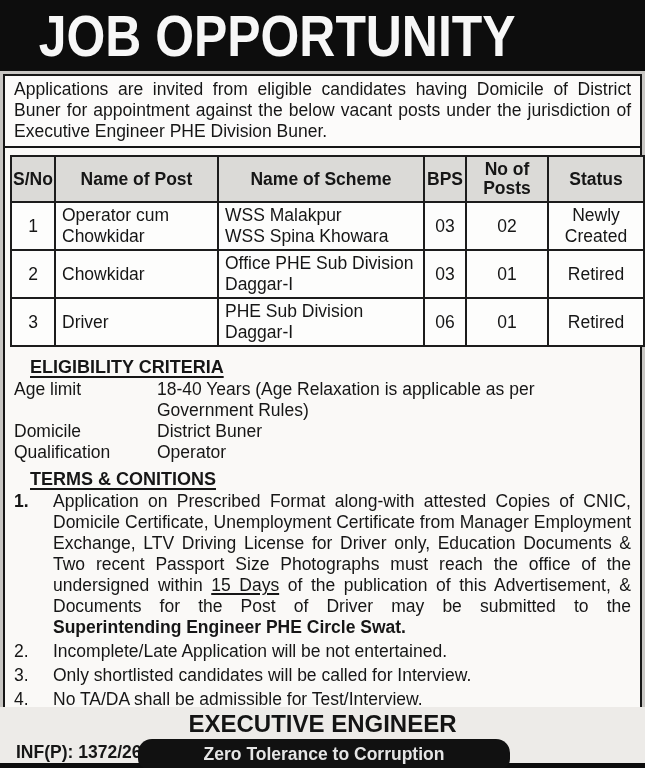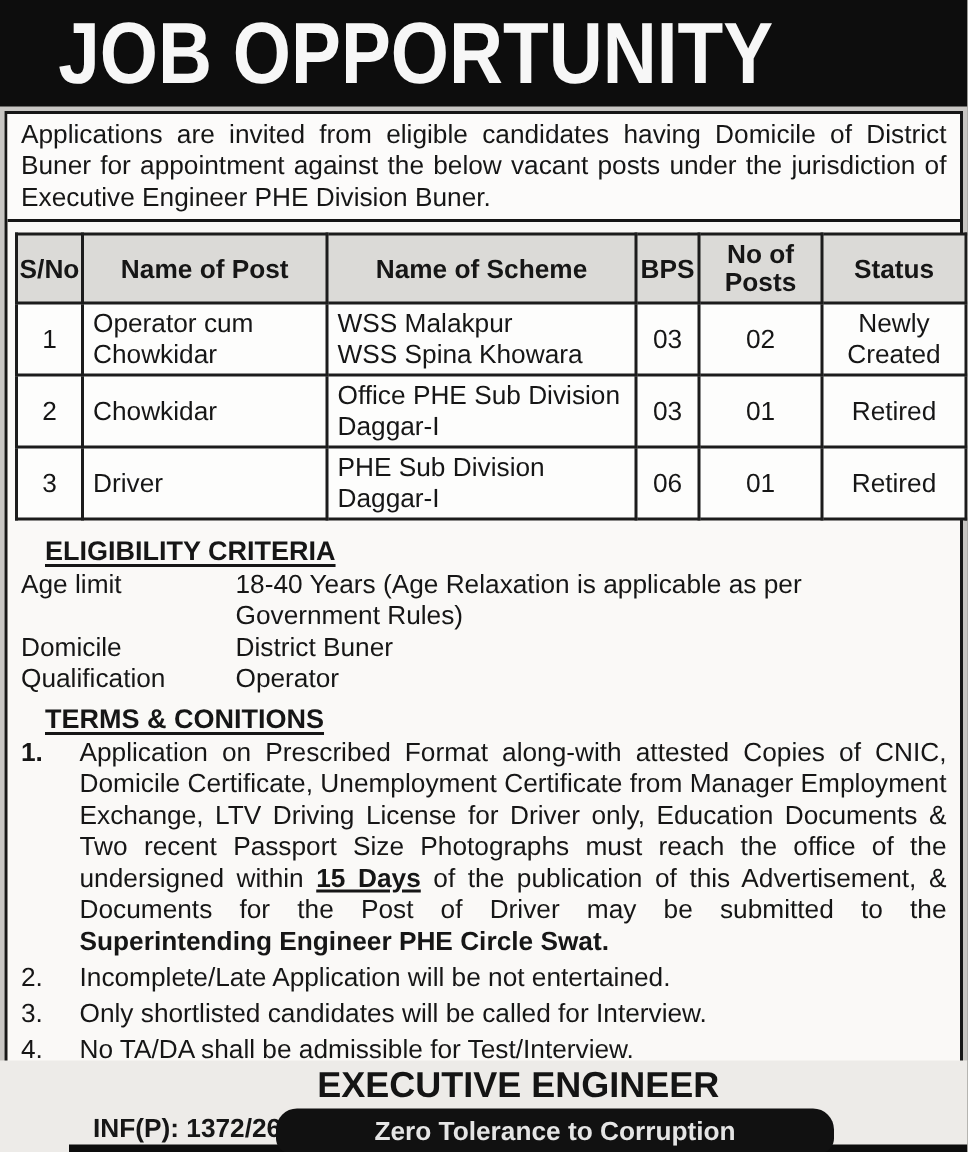--- a/index.html
+++ b/index.html
@@ -51,24 +51,24 @@
   .elig-row { display:flex; padding:0 9px; font-size:17.5px; line-height:21px; }
   .elig-label { width:143px; flex:none; }
   .elig-value { flex:1; }
   .elig-block { padding-bottom:2px; }
   
   .term { display:flex; padding:0 9px; margin-bottom:3px; font-size:17.5px; line-height:21px; }
   .term-num { width:39px; flex:none; }
   .term-num.bold { font-weight:bold; }
   .term-text { flex:1; text-align:justify; }
   .bd { font-weight:bold; }
-  .bd-ul { font-weight:bold; text-decoration:underline; text-decoration-thickness:2px; text-underline-offset:2px;margin-top:34px; }
+  .bd-ul { font-weight:normal; text-decoration:underline; text-decoration-thickness:2px; text-underline-offset:2px;margin-top:34px; }
   .terms-block { padding-bottom:4px; }
   
-  .footer { position:absolute; left:0; right:0; bottom:0; background:#edebe8;padding-left:46px; }
+  .footer { position:absolute; left:0; right:0; bottom:0; background:#edebe8; }
   .footer-band {
     text-align:center; font-weight:bold; font-size:24px; line-height:29px;
     padding-top:2px; color:#141414;
   }
   .footer-row { position:relative; height:30px; }
   .inf-number {
     position:absolute; left:16px; top:4px; font-weight:bold; font-size:17.5px;
   }
   .slogan-pill {
     position:absolute; left:138px; top:1px; width:372px; height:30px;

